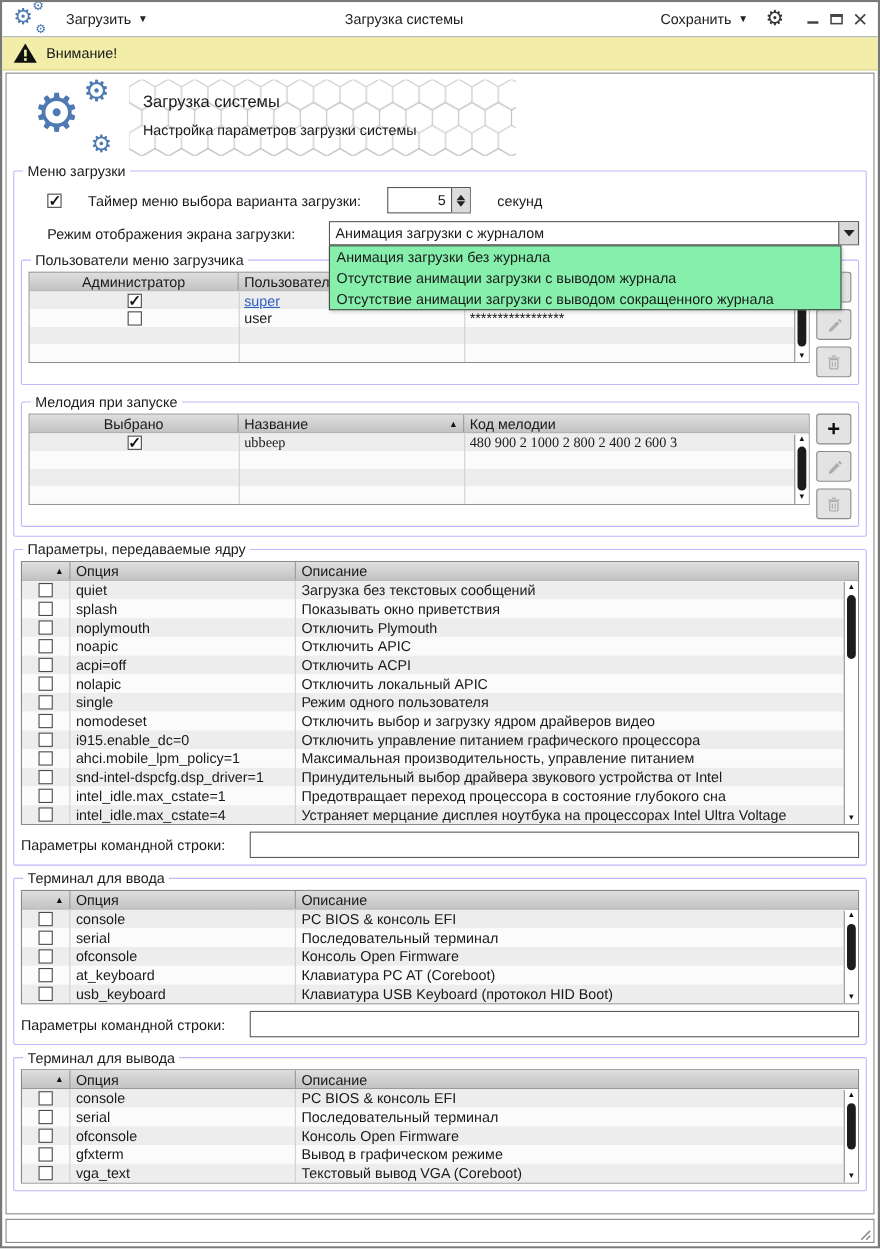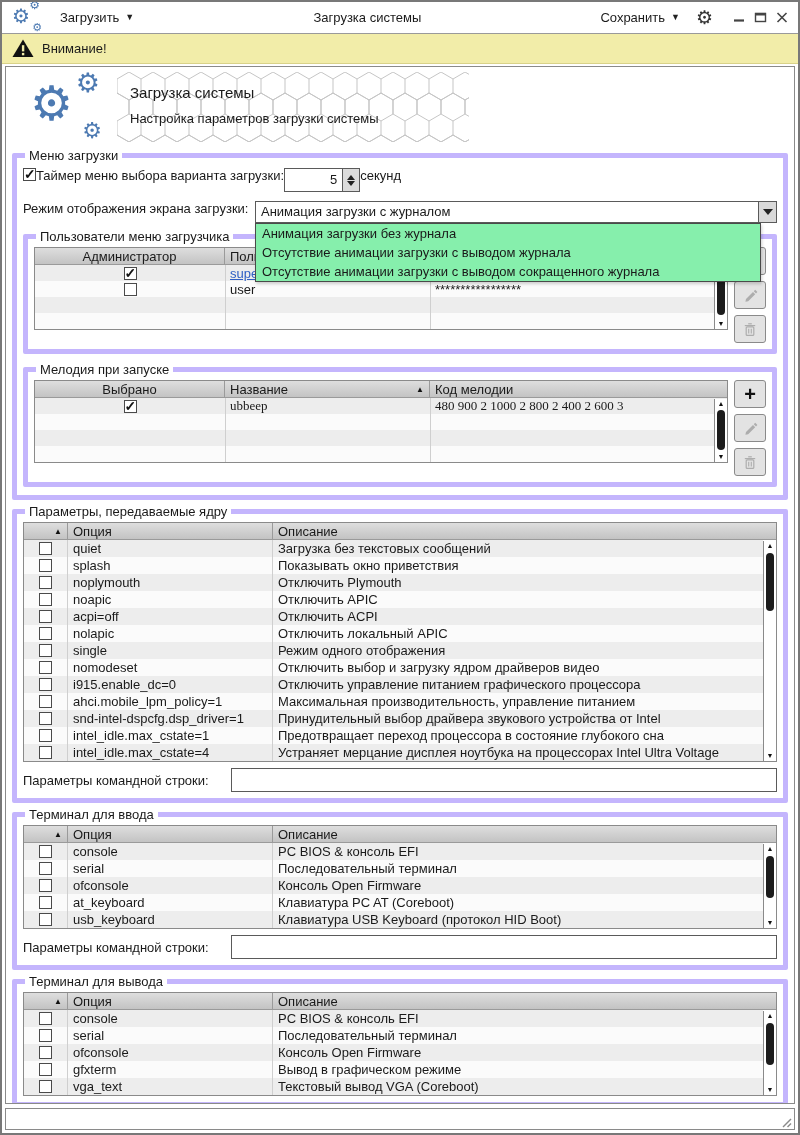--- a/index.html
+++ b/index.html
@@ -33,25 +33,25 @@
   .hexes { position:absolute; left:105px; top:0; }
   .banner-logo { position:absolute; left:18px; top:2px; width:72px; height:66px; color:#4d7ab2; }
   .banner-logo .g1 { position:absolute; left:0; top:6px; font-size:48px; line-height:48px; }
   .banner-logo .g2 { position:absolute; right:2px; top:-4px; font-size:27px; line-height:27px; }
   .banner-logo .g3 { position:absolute; right:0; bottom:-2px; font-size:22px; line-height:22px; }
   .banner-text { position:absolute; left:118px; top:12px; }
   .b-title { font-size:15px; margin-bottom:10px; }
   .b-sub { font-size:13px; }
 
   
-  fieldset { border:5px solid #c4b5fd; border-radius:2px; padding:3px 6px 6px; margin-bottom:4px; }
+  fieldset { border:1px solid #c4b5fd; border-radius:2px; padding:3px 6px 6px; margin-bottom:4px; }
   legend { padding:0 4px; margin-left:2px; font-size:13px; }
   fieldset.inner { margin-top:6px; margin-bottom:2px; }
 
-  .frow { display:flex; gap:0; }
+  .frow { display:flex; align-items:center; gap:24px;margin-left:24px; }
   .r-timer { height:28px; margin-top:2px; }
   .r-default { height:26px; margin-top:4px; }
   .r-mode { height:22px; margin-top:5px; position:relative; z-index:30; }
 
   .cb { width:13px; height:13px; border:1px solid #4a4a4a; background:#fff; display:inline-block; position:relative; flex:0 0 13px; }
   .cb.checked::after { content:"✓"; position:absolute; left:0px; top:-3px; font-size:14px; font-weight:bold; color:#111; }
 
   .spin { display:flex; height:24px; border:1px solid #5a5a5a; background:#fff; width:76px; }
   .spin-val { flex:1; text-align:right; padding:3px 5px 0 0; }
   .spin-arrows { width:17px; border-left:1px solid #5a5a5a; background:#dcdcdc; display:flex; flex-direction:column; align-items:center; justify-content:center; gap:1px; cursor:pointer; }
@@ -408,21 +408,21 @@
               </div>
               <div class="tc c-opt">nolapic</div>
               <div class="tc c-desc">Отключить локальный APIC</div>
             </div>
 
             <div class="trow">
               <div class="tc c-check">
                 <span class="cb"></span>
               </div>
               <div class="tc c-opt">single</div>
-              <div class="tc c-desc">Режим одного отображения</div>
+              <div class="tc c-desc">Режим одного пользователя</div>
             </div>
 
             <div class="trow">
               <div class="tc c-check">
                 <span class="cb"></span>
               </div>
               <div class="tc c-opt">nomodeset</div>
               <div class="tc c-desc">Отключить выбор и загрузку ядром драйверов видео</div>
             </div>
 

